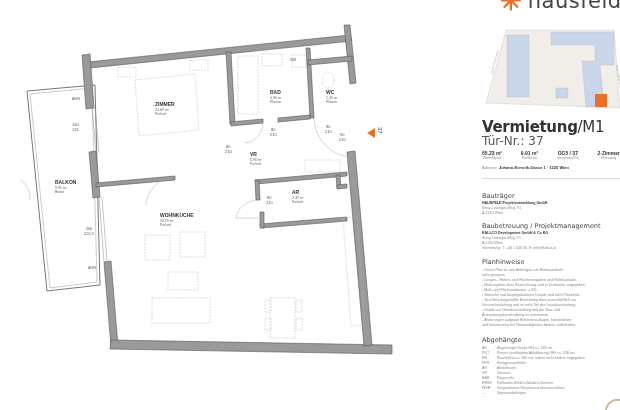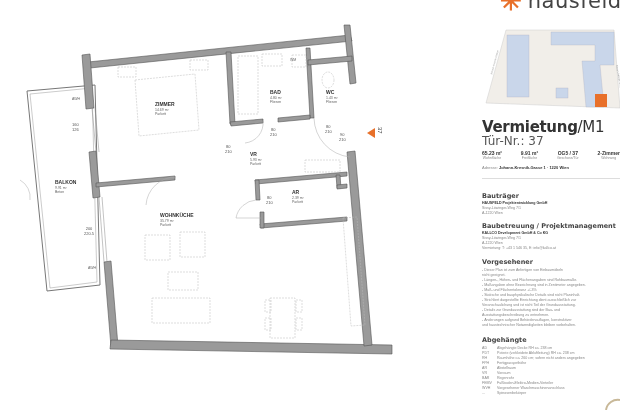--- a/index.html
+++ b/index.html
@@ -12,21 +12,21 @@
   .title { position:absolute; left:482px; top:118px; font-family:"DejaVu Sans", sans-serif; font-size:15px; font-weight:bold; color:#333; letter-spacing:-0.3px; }
   .title .slash { font-weight:normal; }
   .door { position:absolute; left:482px; top:134px; font-family:"DejaVu Sans", sans-serif; font-size:12px; color:#555; }
   .facts { position:absolute; left:482px; top:150px; width:138px; display:flex; justify-content:space-between; }
   .fact { display:flex; flex-direction:column; align-items:center; }
   .fact-val { font-size:5px; font-weight:bold; color:#333; }
   .fact-lbl { font-size:3.5px; color:#888; }
   .address { position:absolute; left:482px; top:165px; font-size:4px; color:#888; }
   .address b { color:#333; }
   .hr { position:absolute; left:482px; top:178px; width:138px; height:1px; background:#ddd; }
-  .sec-title { position:absolute; left:482px; font-family:"DejaVu Sans", sans-serif; font-size:6.5px; font-weight:bold; color:#444; }
+  .sec-title { position:absolute; left:482px; font-family:"DejaVu Sans", sans-serif; font-size:6.5px; font-weight:normal; color:#444; }
   .sec-line { position:absolute; left:482px; font-size:3.6px; color:#888; white-space:nowrap; }
   .sec-line.bold { color:#333; font-weight:bold; }
   .abbr-row { position:absolute; left:482px; font-size:3.6px; color:#888; white-space:nowrap; }
   .abbr-row span.k { display:inline-block; width:15px; }
   .room-name { position:absolute; font-size:5px; font-weight:bold; color:#333; line-height:5px; }
   .room-sub { position:absolute; font-size:3.5px; color:#666; line-height:4px; }
   .dim { position:absolute; font-size:4px; color:#555; line-height:4.5px; text-align:center; }
 </style>
 </head>
 <body>
@@ -235,21 +235,21 @@
 <div class="sec-line bold" style="top:201px;">HAUSFELD Projektentwicklung GmbH</div>
 <div class="sec-line" style="top:206px;">Sissy-Löwinger-Weg 7/1</div>
 <div class="sec-line" style="top:211px;">A-1220 Wien</div>
 
 <div class="sec-title" style="top:222px;">Baubetreuung / Projektmanagement</div>
 <div class="sec-line bold" style="top:231px;">KALLCO Development GmbH &amp; Co KG</div>
 <div class="sec-line" style="top:236px;">Sissy-Löwinger-Weg 7/1</div>
 <div class="sec-line" style="top:241px;">A-1220 Wien</div>
 <div class="sec-line" style="top:246px;">Vermietung: T: +43 1 546 35, E: info@kallco.at</div>
 
-<div class="sec-title" style="top:258px;">Vorgesehener</div>
+<div class="sec-title" style="top:258px;">Planhinweise</div>
 <div class="sec-line" style="top:268px;">- Dieser Plan ist zum Anfertigen von Einbaumöbeln</div>
 <div class="sec-line" style="top:273px;">  nicht geeignet.</div>
 <div class="sec-line" style="top:278px;">- Längen-, Höhen- und Flächenangaben sind Rohbaumaße.</div>
 <div class="sec-line" style="top:283px;">- Maßangaben ohne Bezeichnung sind in Zentimeter angegeben.</div>
 <div class="sec-line" style="top:288px;">- Maß- und Flächentoleranz +/-3%</div>
 <div class="sec-line" style="top:293px;">- Statische und bauphysikalische Details sind nicht Planinhalt.</div>
 <div class="sec-line" style="top:298px;">- Strichliert dargestellte Einrichtung dient ausschließlich zur</div>
 <div class="sec-line" style="top:303px;">  Veranschaulichung und ist nicht Teil der Grundausstattung.</div>
 <div class="sec-line" style="top:308px;">- Details zur Grundausstattung sind der Bau- und</div>
 <div class="sec-line" style="top:313px;">  Ausstattungsbeschreibung zu entnehmen.</div>

